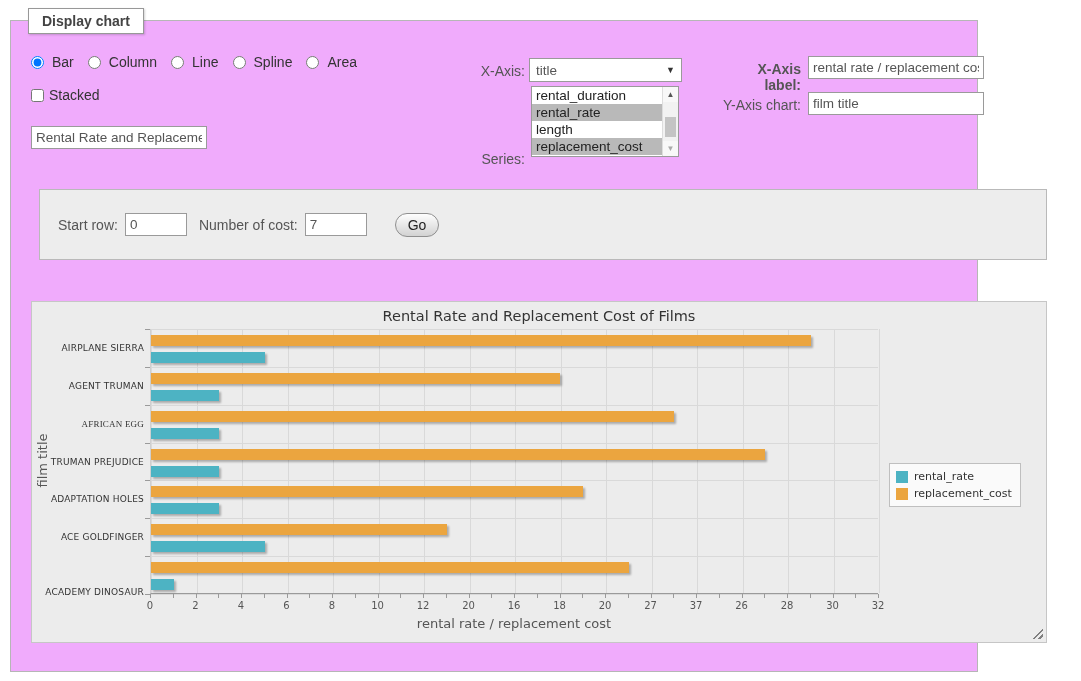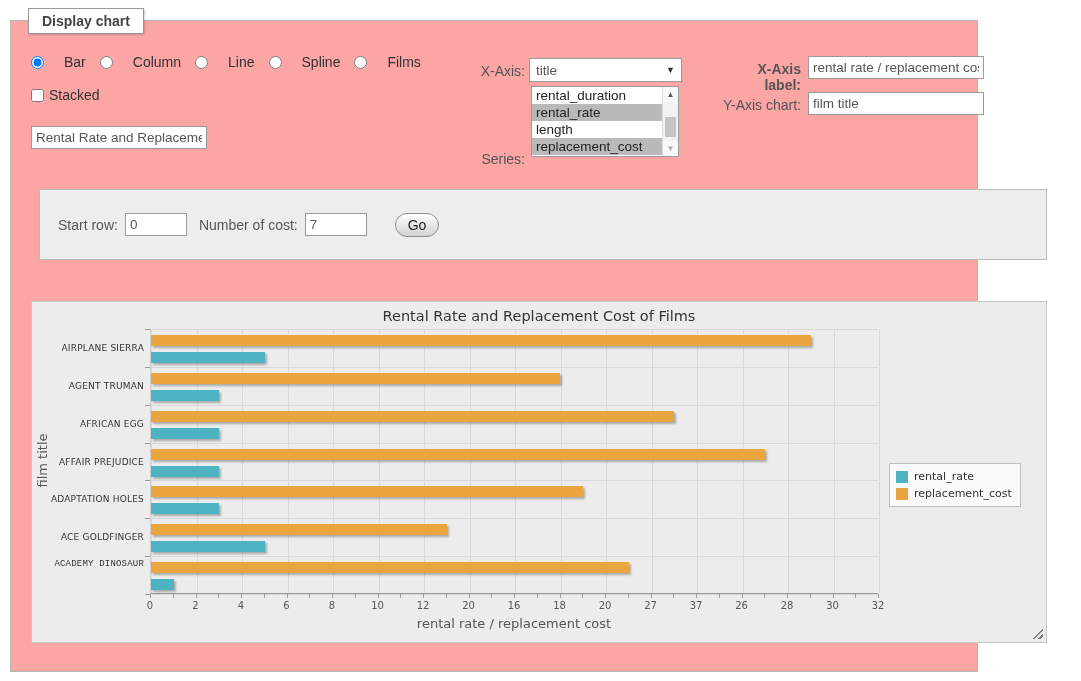--- a/index.html
+++ b/index.html
@@ -1,27 +1,27 @@
 <!DOCTYPE html>
 <html><head>
 <meta charset="utf-8">
 <style>
   * { margin:0; padding:0; box-sizing:border-box; }
   html,body { background:#fff; }
   .page { position:relative; width:1081px; height:681px; background:#fff;
           font-family:"Liberation Sans", sans-serif; color:#444; font-size:14px; overflow:hidden; }
 
   .fieldset { position:absolute; left:10px; top:20px; width:968px; height:652px;
-              background:#fca5a5; border:1px solid #b6b6b6; }
+              background:#f0abfc; border:1px solid #b6b6b6; }
   .legend-box { position:absolute; left:17px; top:-13px; background:#fff; border:1px solid #989898;
                 padding:4px 13px; font-weight:bold; font-size:14px; color:#444;
                 box-shadow:1px 1px 2px rgba(0,0,0,.18); }
 
   .radio-row { position:absolute; left:20px; top:33px; display:flex; align-items:center; gap:14px; color:#333; }
-  .radio-row label { display:flex; align-items:center; gap:20px; }
+  .radio-row label { display:flex; align-items:center; gap:8px; }
   .check-row { position:absolute; left:20px; top:66px; display:flex; align-items:center; gap:5px; color:#333; }
 
   input[type=text] { border:1px solid #9a9a9a; background:#fff; color:#555;
                      font-family:"Liberation Sans",sans-serif; font-size:13.5px; padding:2px 4px; height:23px; }
   .title-input { position:absolute; left:20px; top:105px; width:176px; }
 
   .lbl { position:absolute; color:#555; text-align:right; }
   .lbl-xaxis   { left:440px; top:42px;  width:74px; }
   .lbl-series  { left:440px; top:130px; width:74px; }
   .lbl-xlabel  { left:706px; top:40px;  width:84px;font-weight:bold; }
@@ -103,21 +103,21 @@
         <label>
           <input type="radio" name="ctype" style="">
           <span>Line</span>
         </label>
         <label>
           <input type="radio" name="ctype" style="">
           <span>Spline</span>
         </label>
         <label>
           <input type="radio" name="ctype" style="">
-          <span>Films</span>
+          <span>Area</span>
         </label>
       </div>
 
     <label class="check-row">
       <input type="checkbox" id="stacked-cb" style="">
       <span>Stacked</span>
     </label>
 
     <input type="text" class="title-input" value="Rental Rate and Replacement Cost of Films" style="">
 
@@ -215,25 +215,25 @@
     <div class="y-tick" style="top: 27px;"></div>
         <div class="y-tick" style="top: 64.8571px;"></div>
         <div class="y-tick" style="top: 102.714px;"></div>
         <div class="y-tick" style="top: 140.571px;"></div>
         <div class="y-tick" style="top: 178.429px;"></div>
         <div class="y-tick" style="top: 216.286px;"></div>
         <div class="y-tick" style="top: 254.143px;"></div>
         <div class="y-tick" style="top: 292px;"></div>
         <div class="cat-label" style="top: 40.9286px;">AIRPLANE SIERRA</div>
         <div class="cat-label" style="top: 78.7857px;">AGENT TRUMAN</div>
-        <div class="cat-label" style="top: 116.643px;">AFRICAN EGG</div>
-        <div class="cat-label" style="top: 154.5px;">AFFAIR PREJUDICE</div>
+        <div class="cat-label" style="top: 116.643px; font-family: Liberation Serif, serif;">AFRICAN EGG</div>
+        <div class="cat-label" style="top: 154.5px;">TRUMAN PREJUDICE</div>
         <div class="cat-label" style="top: 192.357px;">ADAPTATION HOLES</div>
         <div class="cat-label" style="top: 230.214px;">ACE GOLDFINGER</div>
-        <div class="cat-label" style="top: 257px; font-family: Liberation Mono, monospace;">ACADEMY DINOSAUR</div>
+        <div class="cat-label" style="top: 285px;">ACADEMY DINOSAUR</div>
         <div class="x-tick" style="left: 118px;"></div>
         <div class="x-tick-label" style="left: 118px;">0</div>
         <div class="x-tick" style="left: 140.75px;"></div>
         <div class="x-tick" style="left: 163.5px;"></div>
         <div class="x-tick-label" style="left: 163.5px;">2</div>
         <div class="x-tick" style="left: 186.25px;"></div>
         <div class="x-tick" style="left: 209px;"></div>
         <div class="x-tick-label" style="left: 209px;">4</div>
         <div class="x-tick" style="left: 231.75px;"></div>
         <div class="x-tick" style="left: 254.5px;"></div>

